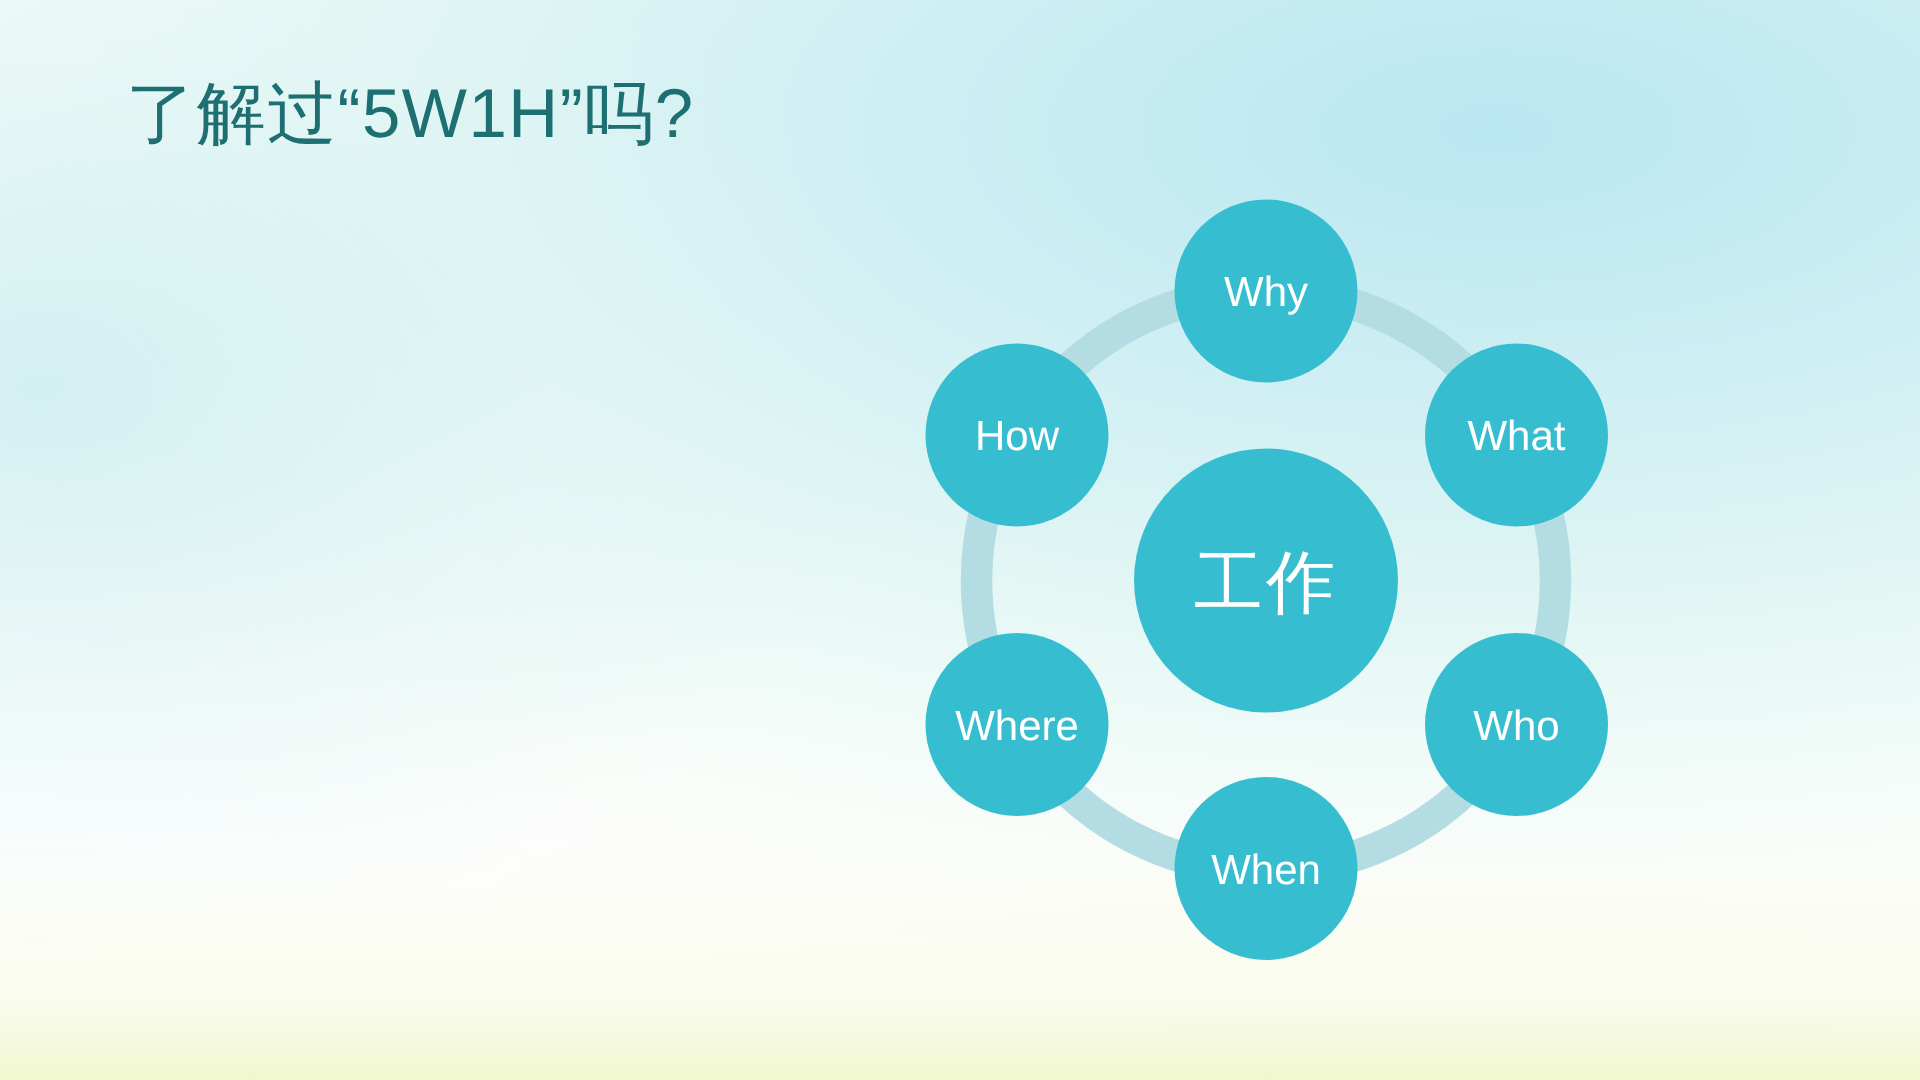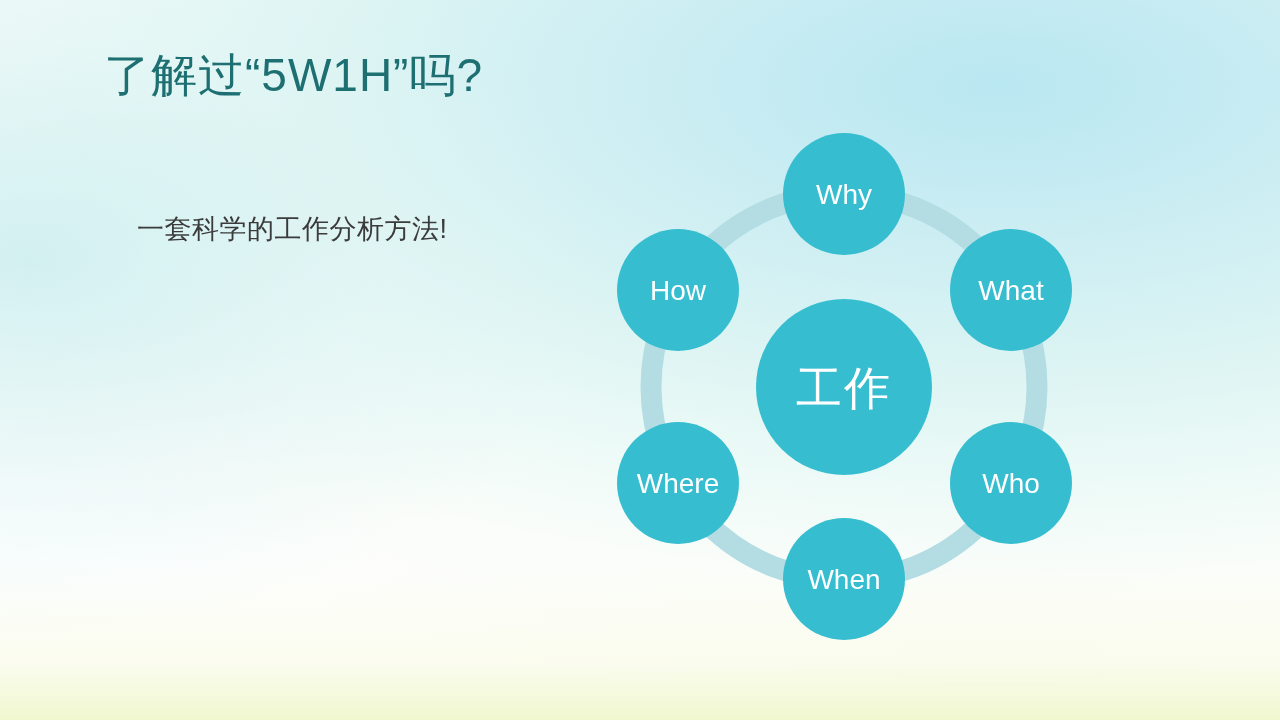--- a/index.html
+++ b/index.html
@@ -48,21 +48,20 @@
   
   .title {
     position: absolute;
     left: 84px;
     top: 48px;
     font-size: 46px;
     line-height: 1.2;
     color: #1d6f72;
     letter-spacing: 1px;
     white-space: nowrap;
-    margin-left: 20px;
   }
   .lead {
     position: absolute;
     left: 137px;
     top: 211px;
     font-size: 27px;
     line-height: 1.35;
     color: #3b3b3b;
     letter-spacing: 0.5px;
     white-space: nowrap;
@@ -102,21 +101,20 @@
 </head>
 <body>
 
 <div class="slide">
 
   <div class="bg-base"></div>
   <div class="bg-left-wash"></div>
 
   <div class="title">了解过“5W1H”吗?</div>
 
-  <div class="lead">一套科学的工作分析方法!</div>
 
 
   <div class="diagram">
     <svg viewBox="0 0 480 540" xmlns="http://www.w3.org/2000/svg">
 
       <circle cx="240" cy="269" r="193" fill="none" stroke="#b3dde3" stroke-width="21"></circle>
 
       <g>
         <circle cx="74" cy="172" r="61" fill="#36bed0"></circle>
         <text class="node-label satellite" x="74" y="172" dy="10" text-anchor="middle">How</text>

